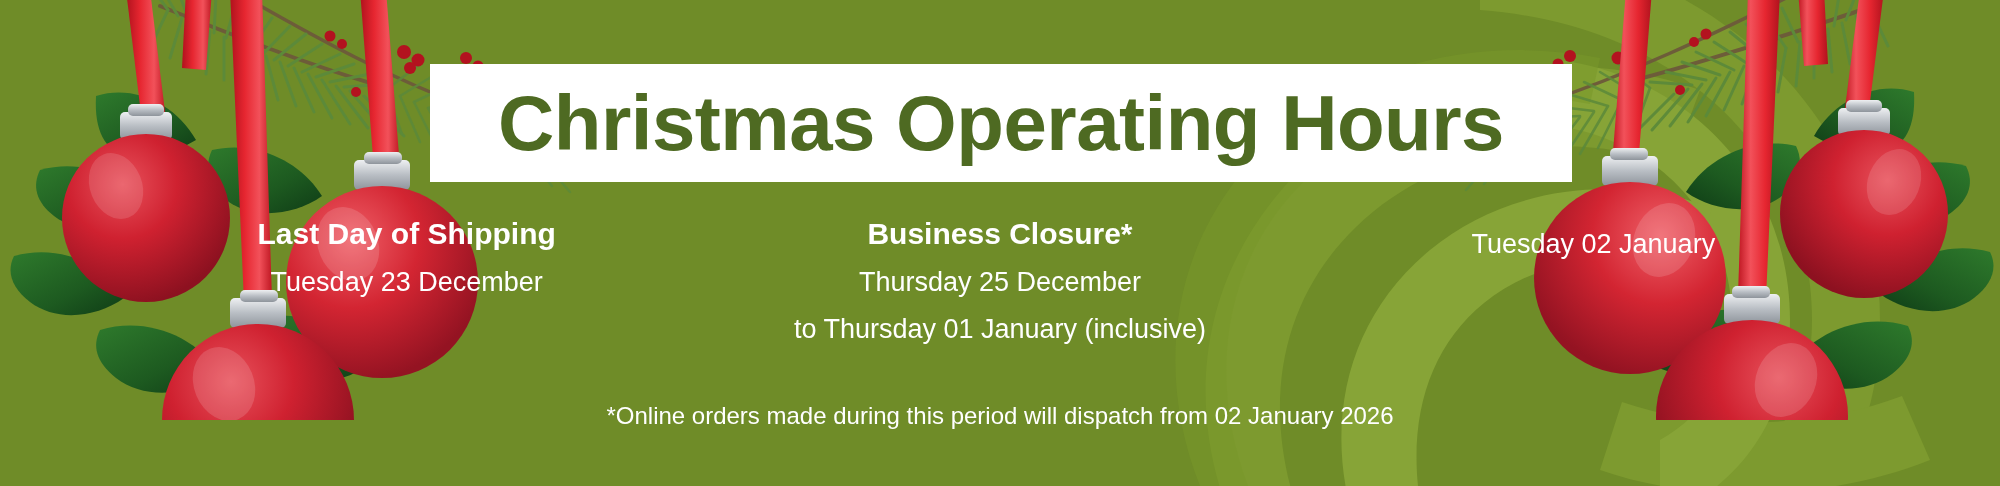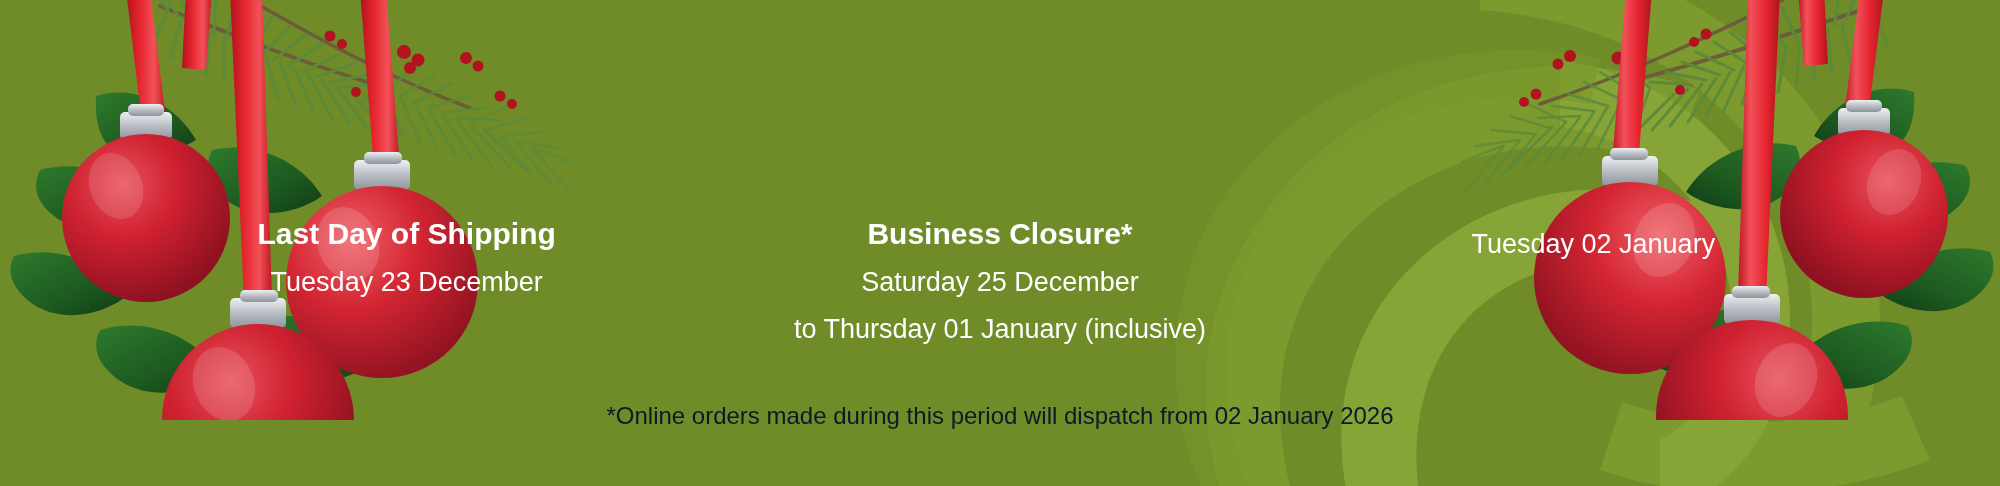--- a/index.html
+++ b/index.html
@@ -95,21 +95,21 @@
   .col-line + .col-line {
     margin-top: 8px;
   }
 
   .footnote {
     position: absolute;
     top: 400px;
     left: 0;
     width: 2000px;
     text-align: center;
-    color: #0f172a;
+    color: #ffffff;
     font-size: 24px;
     line-height: 1.3;
   }
 </style>
 </head>
 <body>
 
 <div class="banner">
 
   <svg class="watermark" width="2000" height="486" viewBox="0 0 2000 486" preserveAspectRatio="none">
@@ -417,31 +417,34 @@
         <rect x="220" y="294" width="56" height="30" rx="5" fill="url(#capGR)"></rect>
         <rect x="230" y="286" width="38" height="12" rx="5" fill="url(#capGR)"></rect>
         <circle cx="248" cy="416" r="96" fill="url(#ballR1)"></circle>
         <ellipse cx="214" cy="380" rx="30" ry="38" fill="#ffffff" opacity="0.14" transform="rotate(-22 214 380)"></ellipse>
       </g>
     </g>
   </svg>
 
   <div class="content">
 
+    <div class="title-box">
+      <div class="title-text">Christmas Operating Hours</div>
+    </div>
 
     <div class="columns">
 
       <div class="col">
         <div class="col-heading">Last Day of Shipping</div>
         <div class="col-line">Tuesday 23 December</div>
       </div>
 
       <div class="col">
         <div class="col-heading">Business Closure*</div>
-        <div class="col-line">Saturday 25 December</div>
+        <div class="col-line">Thursday 25 December</div>
         <div class="col-line">to Thursday 01 January (inclusive)</div>
       </div>
 
       <div class="col">
         <div class="col-line">Tuesday 02 January</div>
       </div>
 
     </div>
 
     <div class="footnote">*Online orders made during this period will dispatch from 02 January 2026</div>

